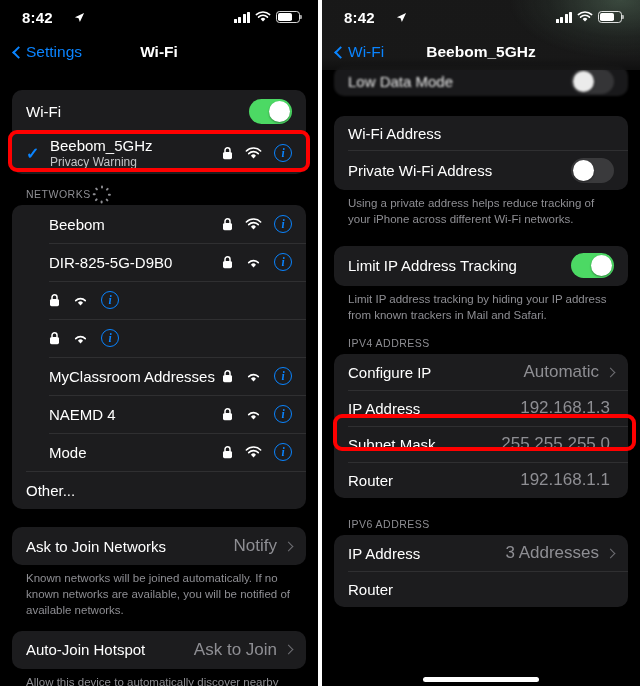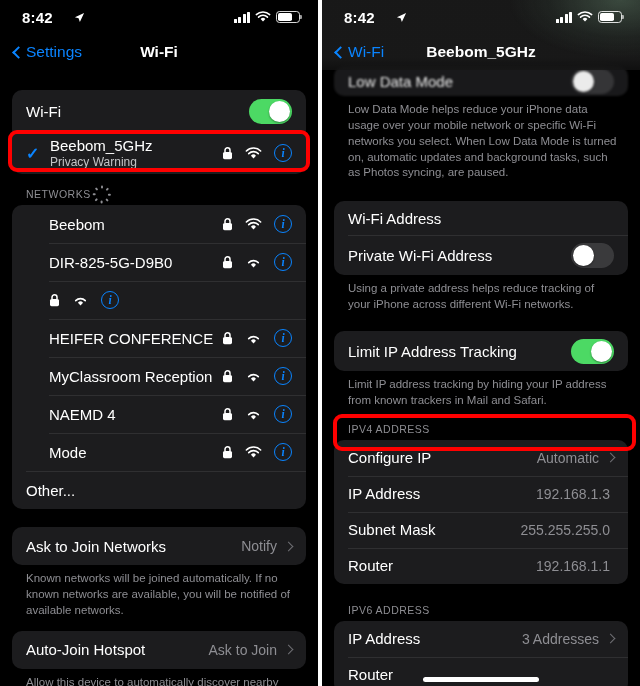--- a/index.html
+++ b/index.html
@@ -57,21 +57,21 @@
 
   .group { background:#1c1c1e; border-radius:10px; overflow:hidden; }
   .row {
     position:relative; display:flex; align-items:center; min-height:38px;
     padding:0 14px; color:#fff; font-size:15px;
   }
   .row + .row::before {
     content:""; position:absolute; left:14px; right:0; top:0; height:1px; background:#2f2f31;
   }
   .row-label { flex:1; white-space:nowrap; overflow:hidden; text-overflow:ellipsis; }
-  .row-value { color:#8e8e93; font-size:14px; margin-right:4px; }
+  .row-value { color:#8e8e93; font-size:17px; margin-right:4px; }
   .chev-r { width:7px; height:7px; border-top:1.9px solid #6f6f74; border-right:1.9px solid #6f6f74; transform:rotate(45deg); display:inline-block; margin-left:4px; }
 
   .sec-header {
     color:#8e8e93; font-size:10.5px; letter-spacing:.5px; font-weight:400;
     padding:14px 4px 5px 14px; display:flex; align-items:center; gap:6px; text-transform:uppercase;
   }
   .footnote { color:#8e8e93; font-size:11.5px; line-height:1.38; padding:6px 10px 0 14px; }
 
   
   .toggle { width:43px; height:25px; border-radius:13px; position:relative; flex:none; }
@@ -230,35 +230,34 @@
                 <path d="M3 6 V4.2 a2.5 2.5 0 0 1 5 0 V6" stroke="#fff" stroke-width="1.5" fill="none"></path>
               </svg>
               <svg width="17" height="13" viewBox="0 0 16 12">
                 <path d="M8 10.6 L5.6 8 a3.4 3.4 0 0 1 4.8 0 Z" fill="#fff"></path>
                 <path d="M3.5 6.1 a6.4 6.4 0 0 1 9 0" stroke="#fff" stroke-width="1.5" fill="none" stroke-linecap="round"></path>
               </svg>
               <span class="info-ico">i</span>
             </span>
           </div>
           <div class="row net-row">
-            <span class="row-label">HEIFER CONFERENCE</span>
-            <span class="row-icons">
-              <svg width="11" height="14" viewBox="0 0 11 14">
-                <rect x="1" y="6" width="9" height="7.2" rx="1.6" fill="#fff"></rect>
-                <path d="M3 6 V4.2 a2.5 2.5 0 0 1 5 0 V6" stroke="#fff" stroke-width="1.5" fill="none"></path>
-              </svg>
-              <svg width="17" height="13" viewBox="0 0 16 12">
-                <path d="M8 10.6 L5.6 8 a3.4 3.4 0 0 1 4.8 0 Z" fill="#fff"></path>
-                <path d="M3.5 6.1 a6.4 6.4 0 0 1 9 0" stroke="#fff" stroke-width="1.5" fill="none" stroke-linecap="round"></path>
-              </svg>
-              <span class="info-ico">i</span>
-            </span>
-          </div>
-          <div class="row net-row">
-            <span class="row-label">MyClassroom Reception</span>
+            <span class="row-icons">
+              <svg width="11" height="14" viewBox="0 0 11 14">
+                <rect x="1" y="6" width="9" height="7.2" rx="1.6" fill="#fff"></rect>
+                <path d="M3 6 V4.2 a2.5 2.5 0 0 1 5 0 V6" stroke="#fff" stroke-width="1.5" fill="none"></path>
+              </svg>
+              <svg width="17" height="13" viewBox="0 0 16 12">
+                <path d="M8 10.6 L5.6 8 a3.4 3.4 0 0 1 4.8 0 Z" fill="#fff"></path>
+                <path d="M3.5 6.1 a6.4 6.4 0 0 1 9 0" stroke="#fff" stroke-width="1.5" fill="none" stroke-linecap="round"></path>
+              </svg>
+              <span class="info-ico">i</span>
+            </span>
+          </div>
+          <div class="row net-row">
+            <span class="row-label">MyClassroom Addresses</span>
             <span class="row-icons">
               <svg width="11" height="14" viewBox="0 0 11 14">
                 <rect x="1" y="6" width="9" height="7.2" rx="1.6" fill="#fff"></rect>
                 <path d="M3 6 V4.2 a2.5 2.5 0 0 1 5 0 V6" stroke="#fff" stroke-width="1.5" fill="none"></path>
               </svg>
               <svg width="17" height="13" viewBox="0 0 16 12">
                 <path d="M8 10.6 L5.6 8 a3.4 3.4 0 0 1 4.8 0 Z" fill="#fff"></path>
                 <path d="M3.5 6.1 a6.4 6.4 0 0 1 9 0" stroke="#fff" stroke-width="1.5" fill="none" stroke-linecap="round"></path>
               </svg>
               <span class="info-ico">i</span>
@@ -365,21 +364,20 @@
     <div class="content">
 
       <div class="group clipped-row" style="margin-top:-4px">
         <div class="row" style="min-height:30px">
           <span class="row-label">Low Data Mode</span>
           <span class="toggle off">
               <span class="knob"></span>
             </span>
         </div>
       </div>
-      <div class="footnote">Low Data Mode helps reduce your iPhone data usage over your mobile network or specific Wi-Fi networks you select. When Low Data Mode is turned on, automatic updates and background tasks, such as Photos syncing, are paused.</div>
 
       <div style="height:20px"></div>
 
       <div class="group">
         <div class="row" style="min-height:34px">
           <span class="row-label">Wi-Fi Address</span>
           <span class="row-value"></span>
         </div>
         <div class="row" style="min-height:40px">
           <span class="row-label">Private Wi-Fi Address</span>

